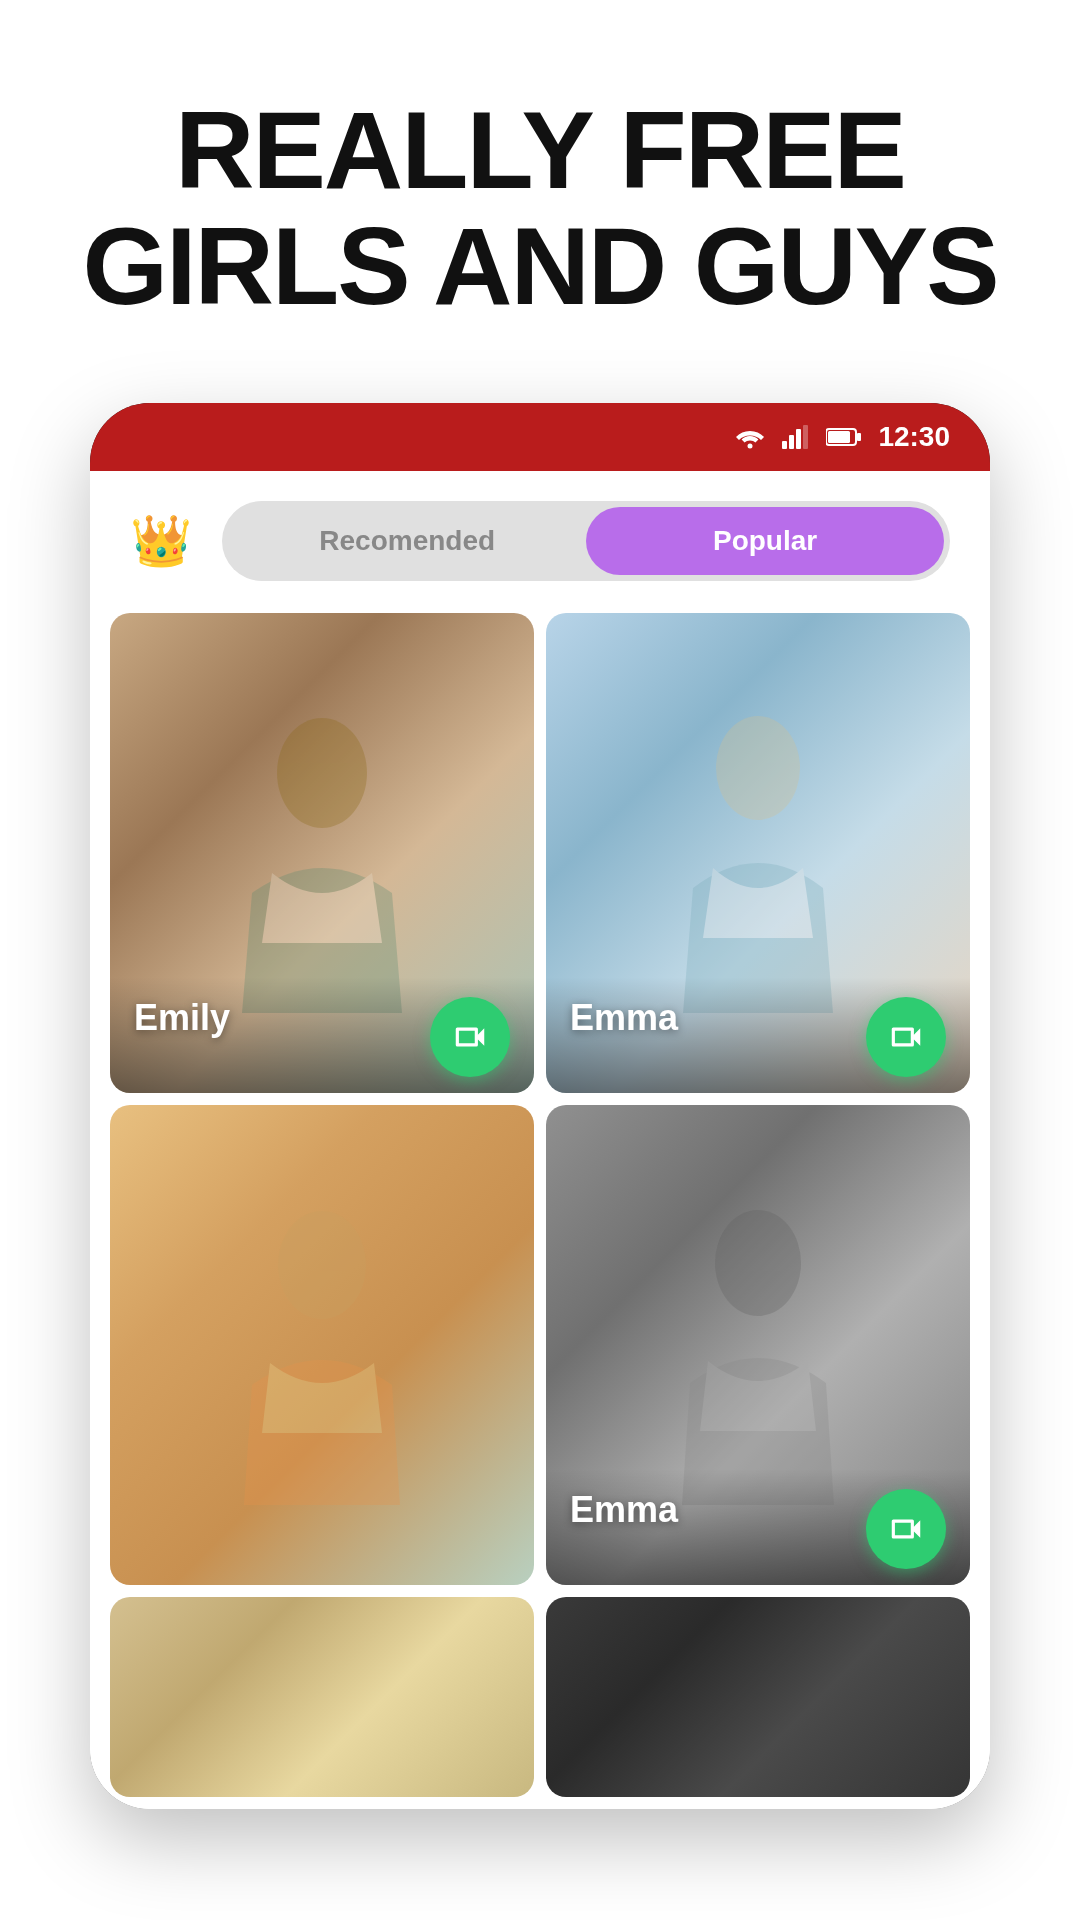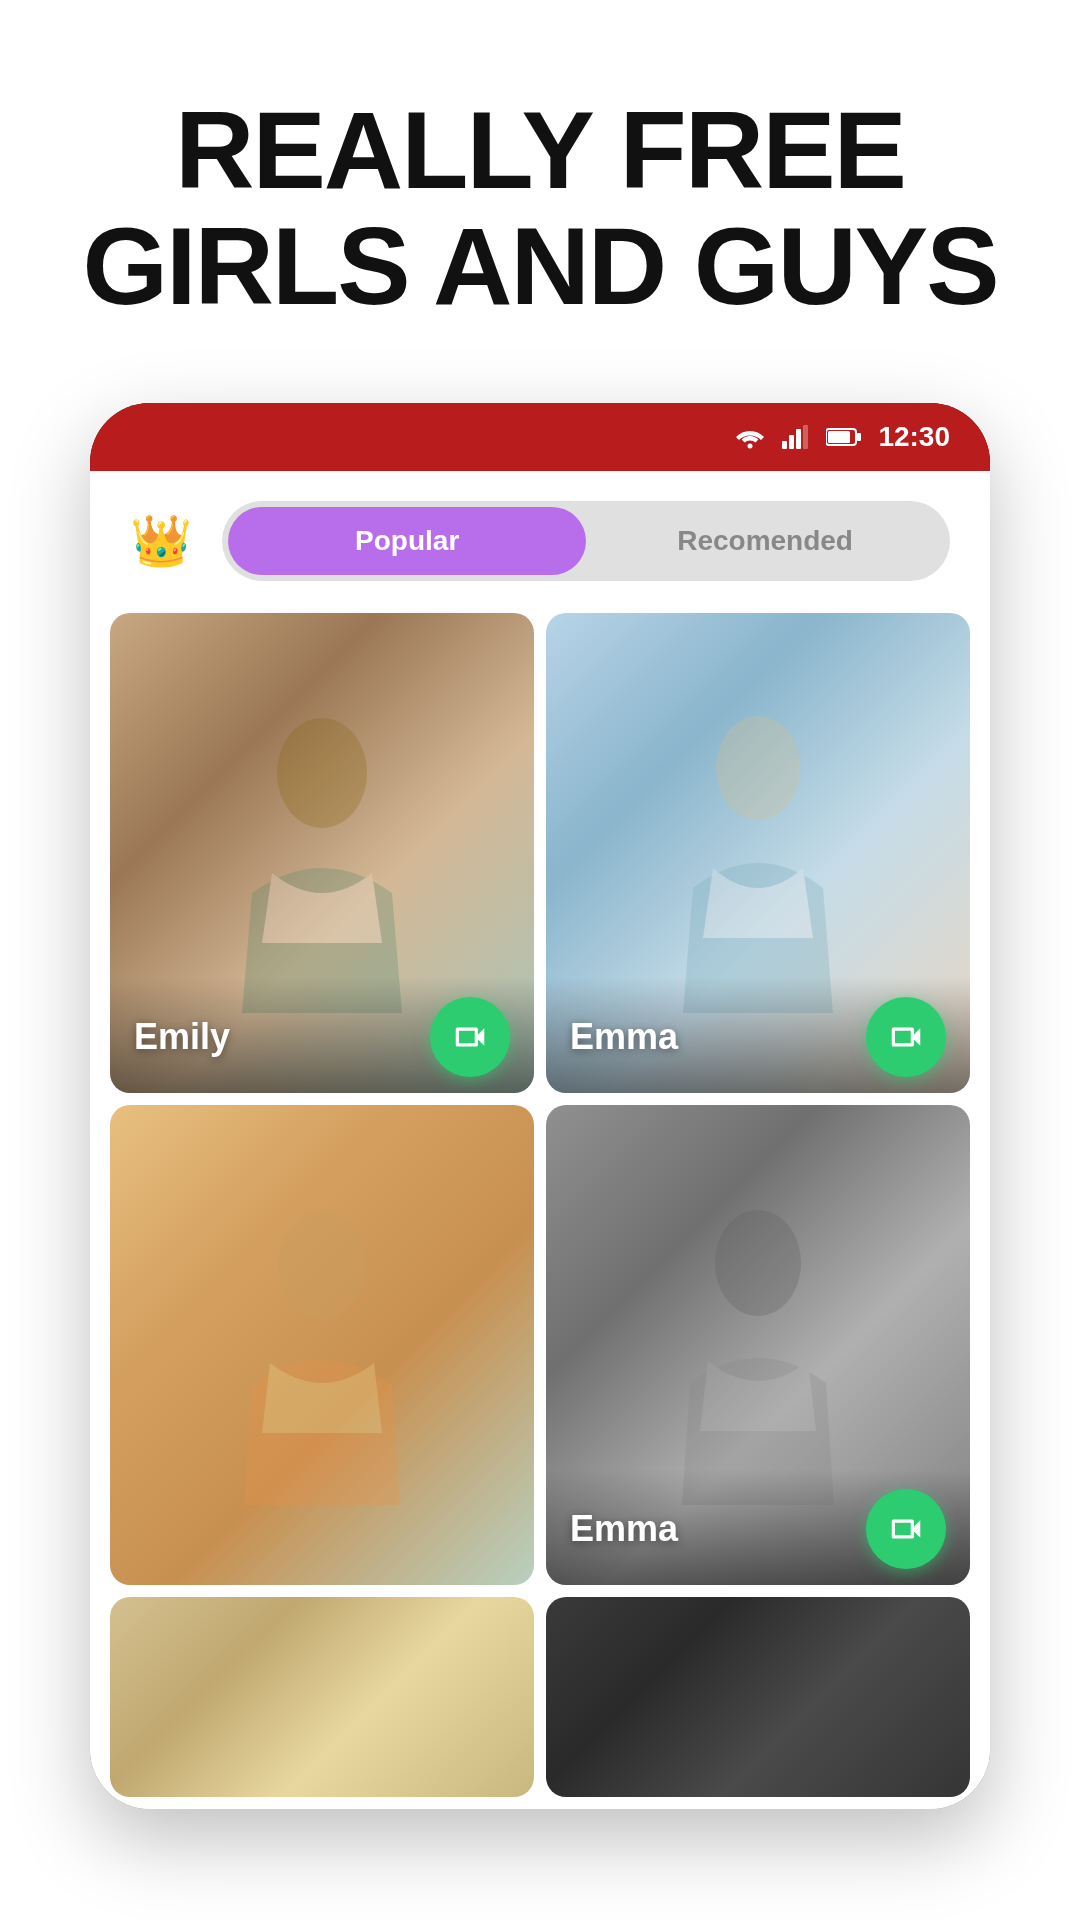--- a/index.html
+++ b/index.html
@@ -153,21 +153,21 @@
     }
 
     .card-overlay {
       position: absolute;
       bottom: 0;
       left: 0;
       right: 0;
       padding: 20px 24px 16px 24px;
       background: linear-gradient(transparent, rgba(0,0,0,0.5));
       display: flex;
-      align-items: center;
+      align-items: flex-start;
       justify-content: space-between;
     }
 
     .card-name {
       color: #ffffff;
       font-size: 36px;
       font-weight: 700;
       text-shadow: 0 2px 8px rgba(0,0,0,0.4);
     }
 
@@ -229,22 +229,22 @@
       <rect x="31" y="6" width="4" height="8" rx="1" fill="white"></rect>
     </svg>
     <span class="status-bar-time">12:30</span>
   </div>
 
   <div class="phone-screen">
 
     <div class="app-header">
       <span class="crown-icon">👑</span>
       <div class="tab-container">
+        <button class="tab-btn inactive">Recomended</button>
         <button class="tab-btn active">Popular</button>
-        <button class="tab-btn inactive">Recomended</button>
       </div>
     </div>
 
     <div class="profile-grid">
 
       <div class="profile-card">
         <div class="photo-emily">
           <svg class="person-silhouette" width="180" height="320" viewBox="0 0 180 320">
             <ellipse cx="90" cy="80" rx="45" ry="55" fill="#8B6914"></ellipse>
             <path d="M20 200 Q90 150 160 200 L170 320 H10 Z" fill="#5a8a70"></path>

